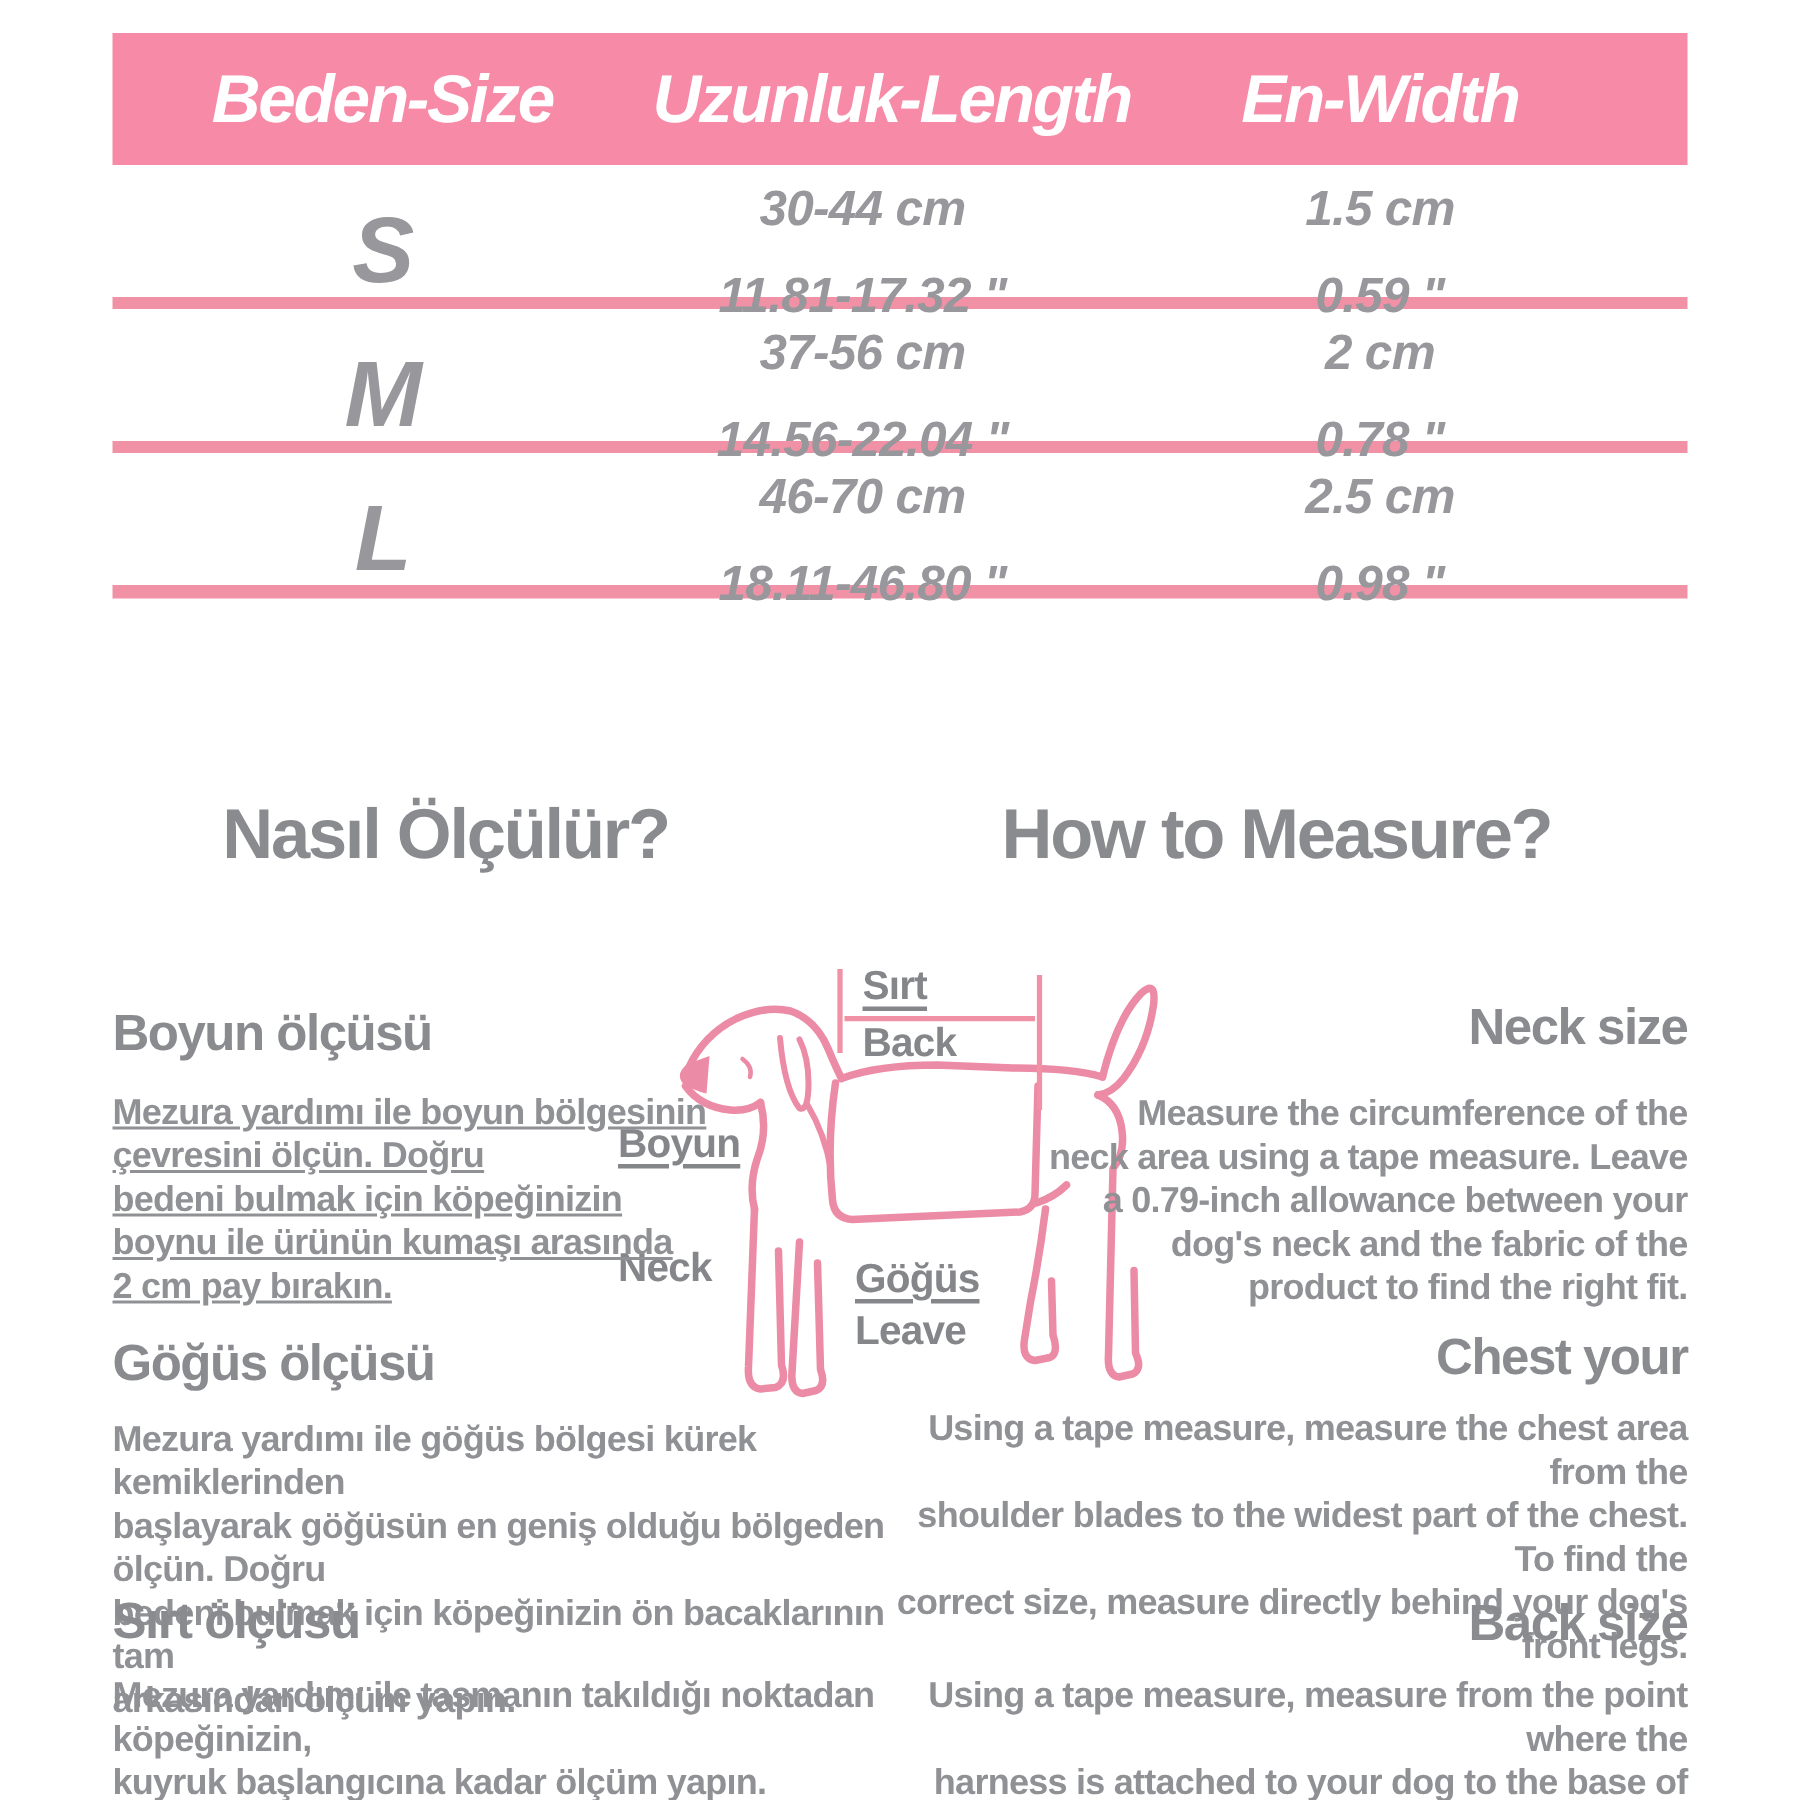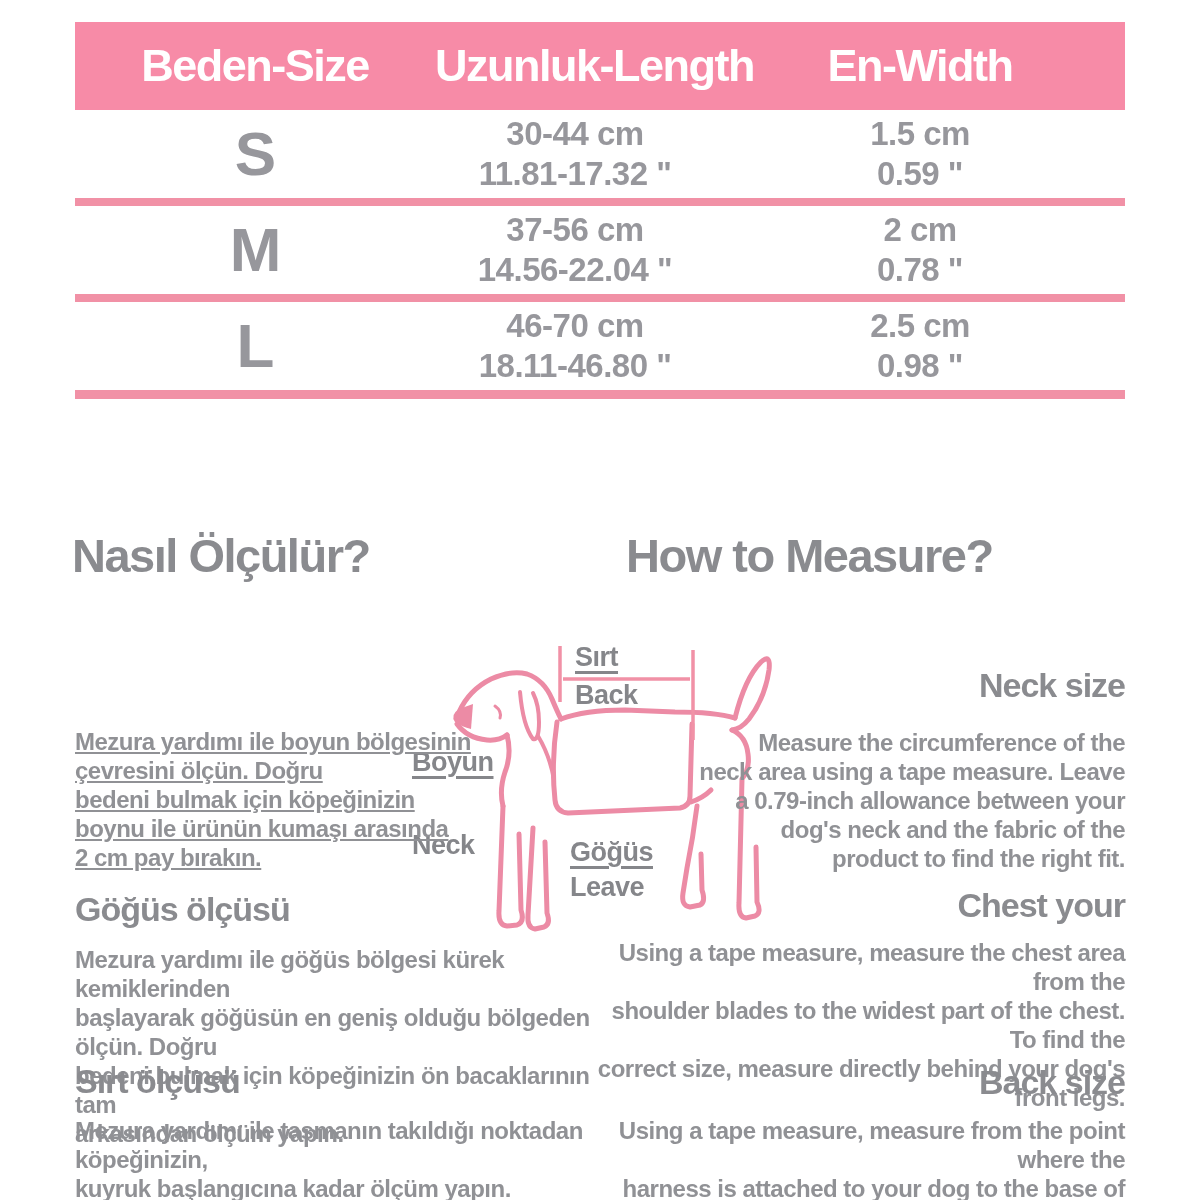--- a/index.html
+++ b/index.html
@@ -1,30 +1,30 @@
 <!DOCTYPE html>
 <html><head>
 <meta charset="utf-8">
 <style>
   html,body{margin:0;padding:0;background:#fff;}
   body{width:1200px;height:1200px;font-family:"Liberation Sans",sans-serif;}
   .canvas{position:relative;width:1200px;height:1200px;background:#fff;overflow:hidden;}
 
   
-  .tbl{position:absolute;left:75px;top:22px;width:1050px;}
+  .tbl{position:absolute;left:75px;top:22px;width:1050px;font-style:italic;}
   .tbl-head{display:grid;grid-template-columns:360px 280px 410px;background:var(--pink);height:88px;align-items:center;}
   .tbl-head .hcell{color:#ffffff;font-weight:bold;font-size:45px;text-align:center;letter-spacing:-1.5px;white-space:nowrap;}
   .trow{display:grid;grid-template-columns:360px 280px 410px;height:88px;align-items:center;text-align:center;color:#97979c;font-weight:bold;}
   .trow .sz{font-size:62px;line-height:62px;letter-spacing:-1px;}
-  .mcell{font-size:33px;line-height:40px;letter-spacing:-0.5px;white-space:pre-line;}
+  .mcell{font-size:33px;line-height:58px;letter-spacing:-0.5px;white-space:pre-line;}
   .sep{height:8px;background:var(--pinkline);}
   .sep.bottom{height:9px;}
 
   
-  .bigtitle{position:absolute;width:450px;font-size:47px;font-weight:bold;color:#8a8b8f;letter-spacing:-1.5px;white-space:nowrap;}
+  .bigtitle{position:absolute;width:450px;text-align:center;font-size:47px;font-weight:bold;color:#8a8b8f;letter-spacing:-1.5px;white-space:nowrap;}
   .bigtitle.tr{left:72px;top:528px;}
   .bigtitle.en{left:626px;top:528px;}
 
   
   .sec-title{position:absolute;font-size:34px;font-weight:bold;color:#8a8b8f;letter-spacing:-1px;white-space:nowrap;}
   .sec-body{position:absolute;font-size:24px;font-weight:bold;color:#909195;line-height:29px;letter-spacing:-0.5px;white-space:pre-line;}
   .leftcol{left:75px;text-align:left;width:540px;}
   .rightcol{right:75px;text-align:right;width:540px;}
 
   
@@ -119,20 +119,21 @@
     </g>
   </svg>
 
   <div class="dg u" style="left:575px;top:642px;">Sırt</div>
   <div class="dg" style="left:575px;top:680px;">Back</div>
   <div class="dg u" style="left:412px;top:747px;">Boyun</div>
   <div class="dg" style="left:412px;top:786px;margin-top:44px;">Neck</div>
   <div class="dg u" style="left:570px;top:837px;">Göğüs</div>
   <div class="dg" style="left:570px;top:872px;">Leave</div>
 
+  <div class="sec-title leftcol" style="top:670px;">Boyun ölçüsü</div>
   <div class="sec-body leftcol" style="top:727px;text-decoration:underline;">Mezura yardımı ile boyun bölgesinin
 çevresini ölçün. Doğru
 bedeni bulmak için köpeğinizin
 boynu ile ürünün kumaşı arasında
 2 cm pay bırakın.</div>
 
   <div class="sec-title leftcol" style="top:890px;">Göğüs ölçüsü</div>
   <div class="sec-body leftcol" style="top:945px;">Mezura yardımı ile göğüs bölgesi kürek kemiklerinden
 başlayarak göğüsün en geniş olduğu bölgeden ölçün. Doğru
 bedeni bulmak için köpeğinizin ön bacaklarının tam

